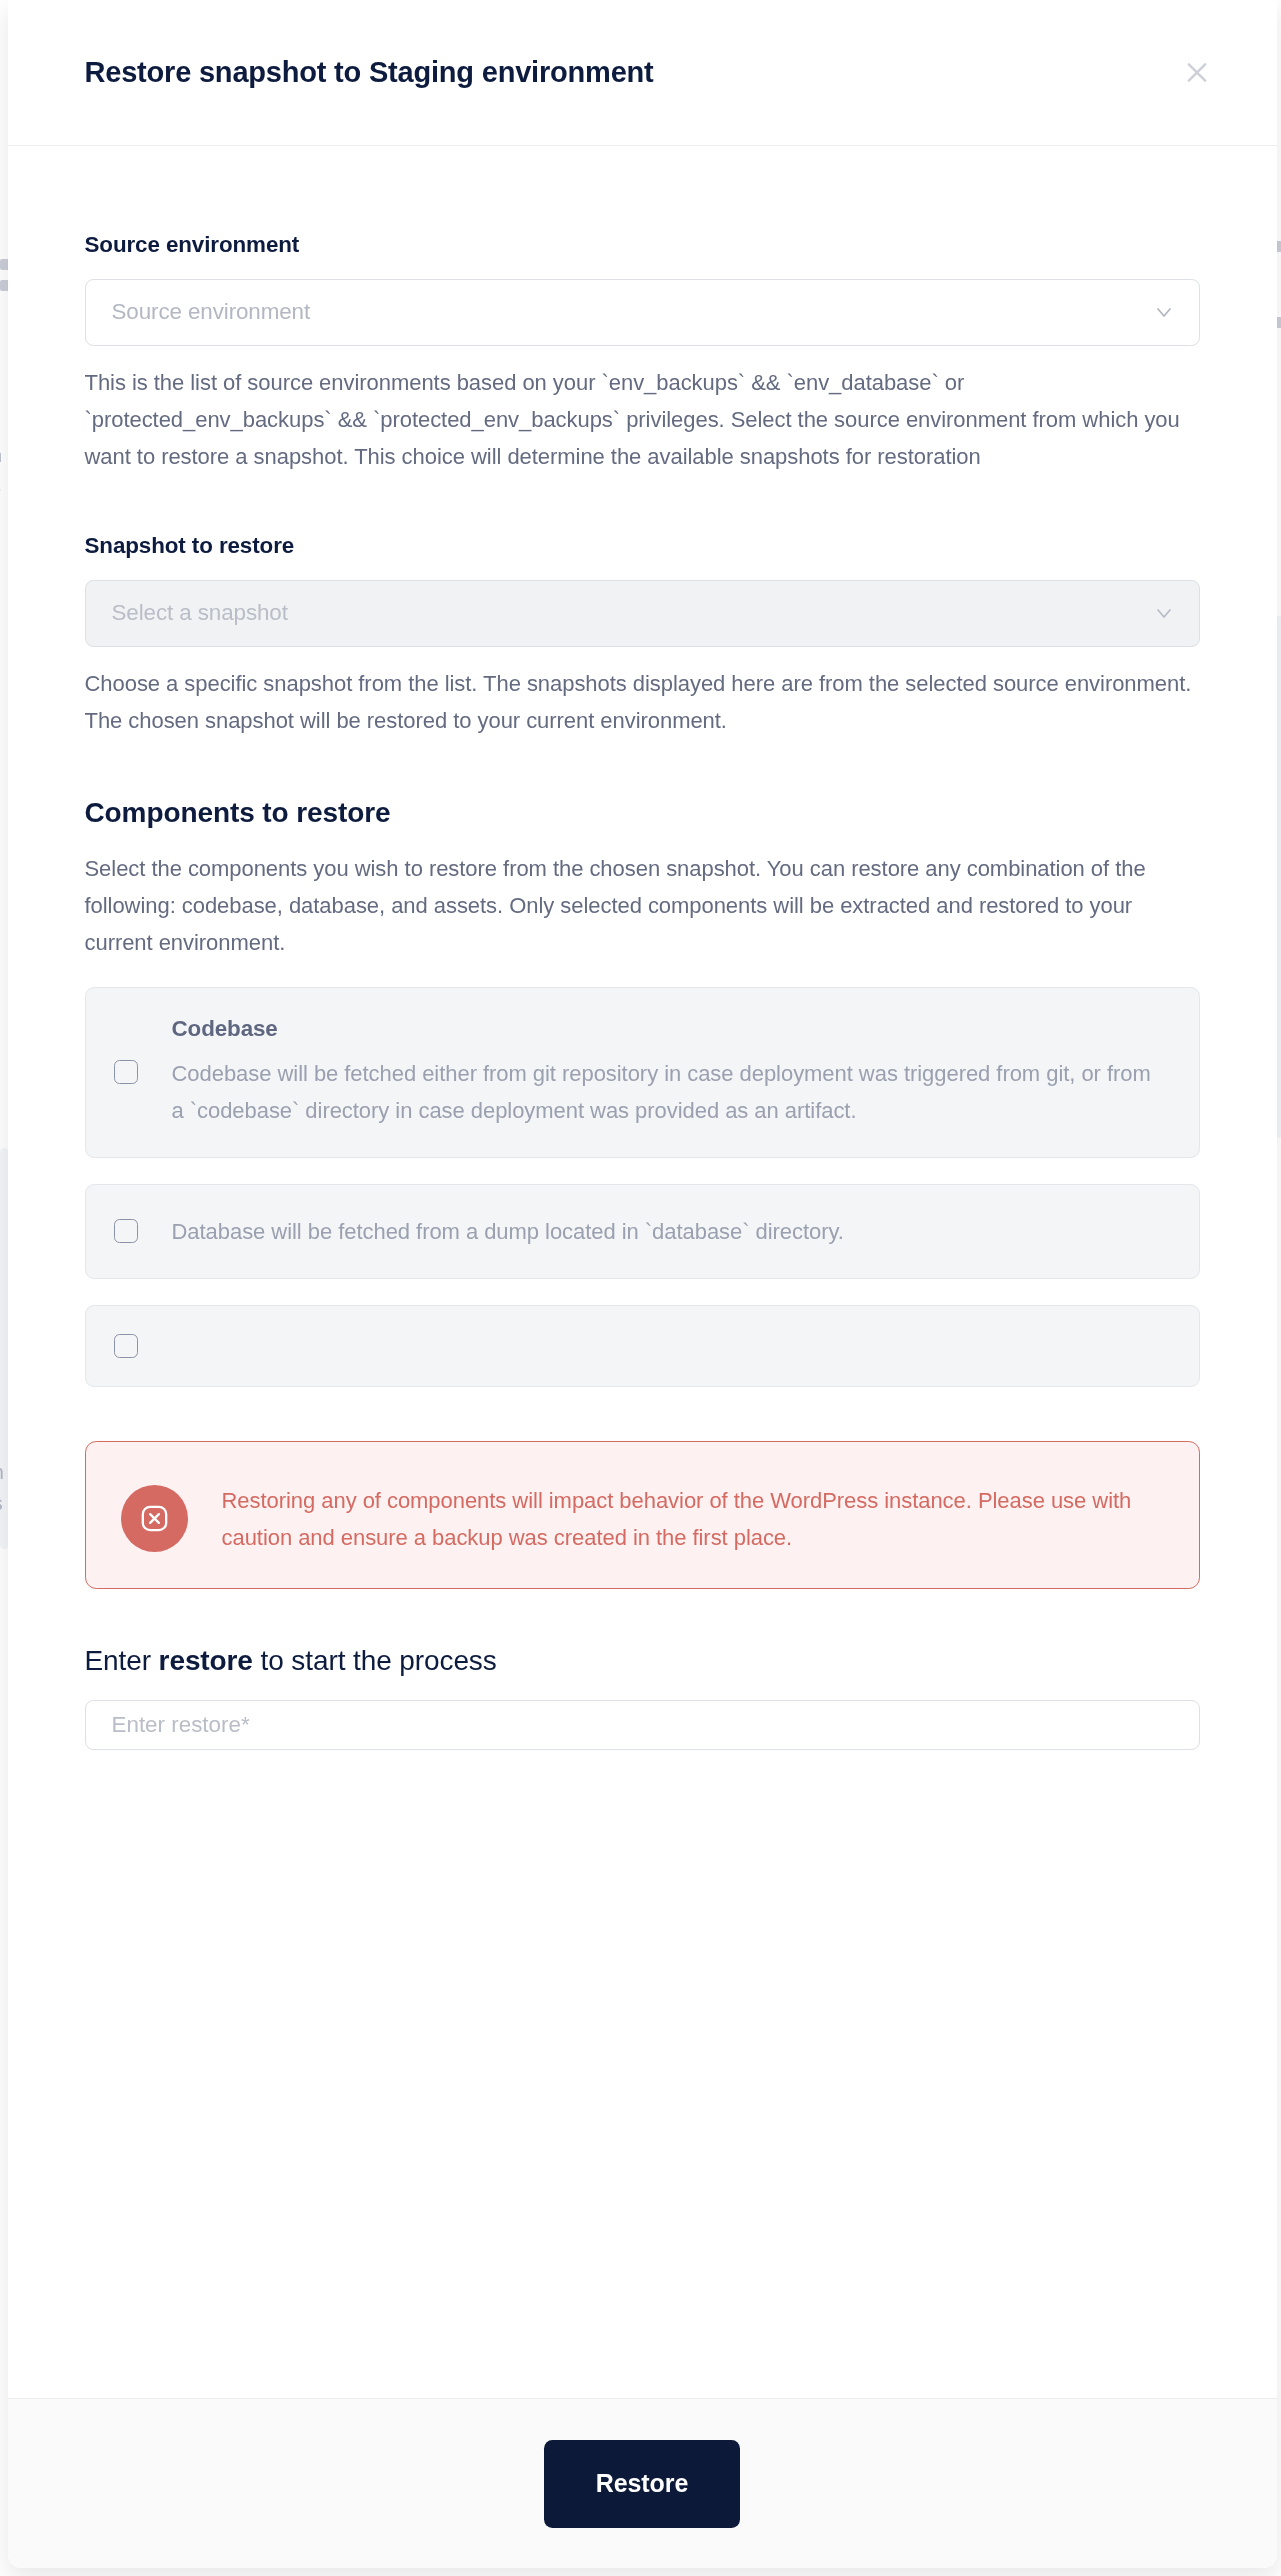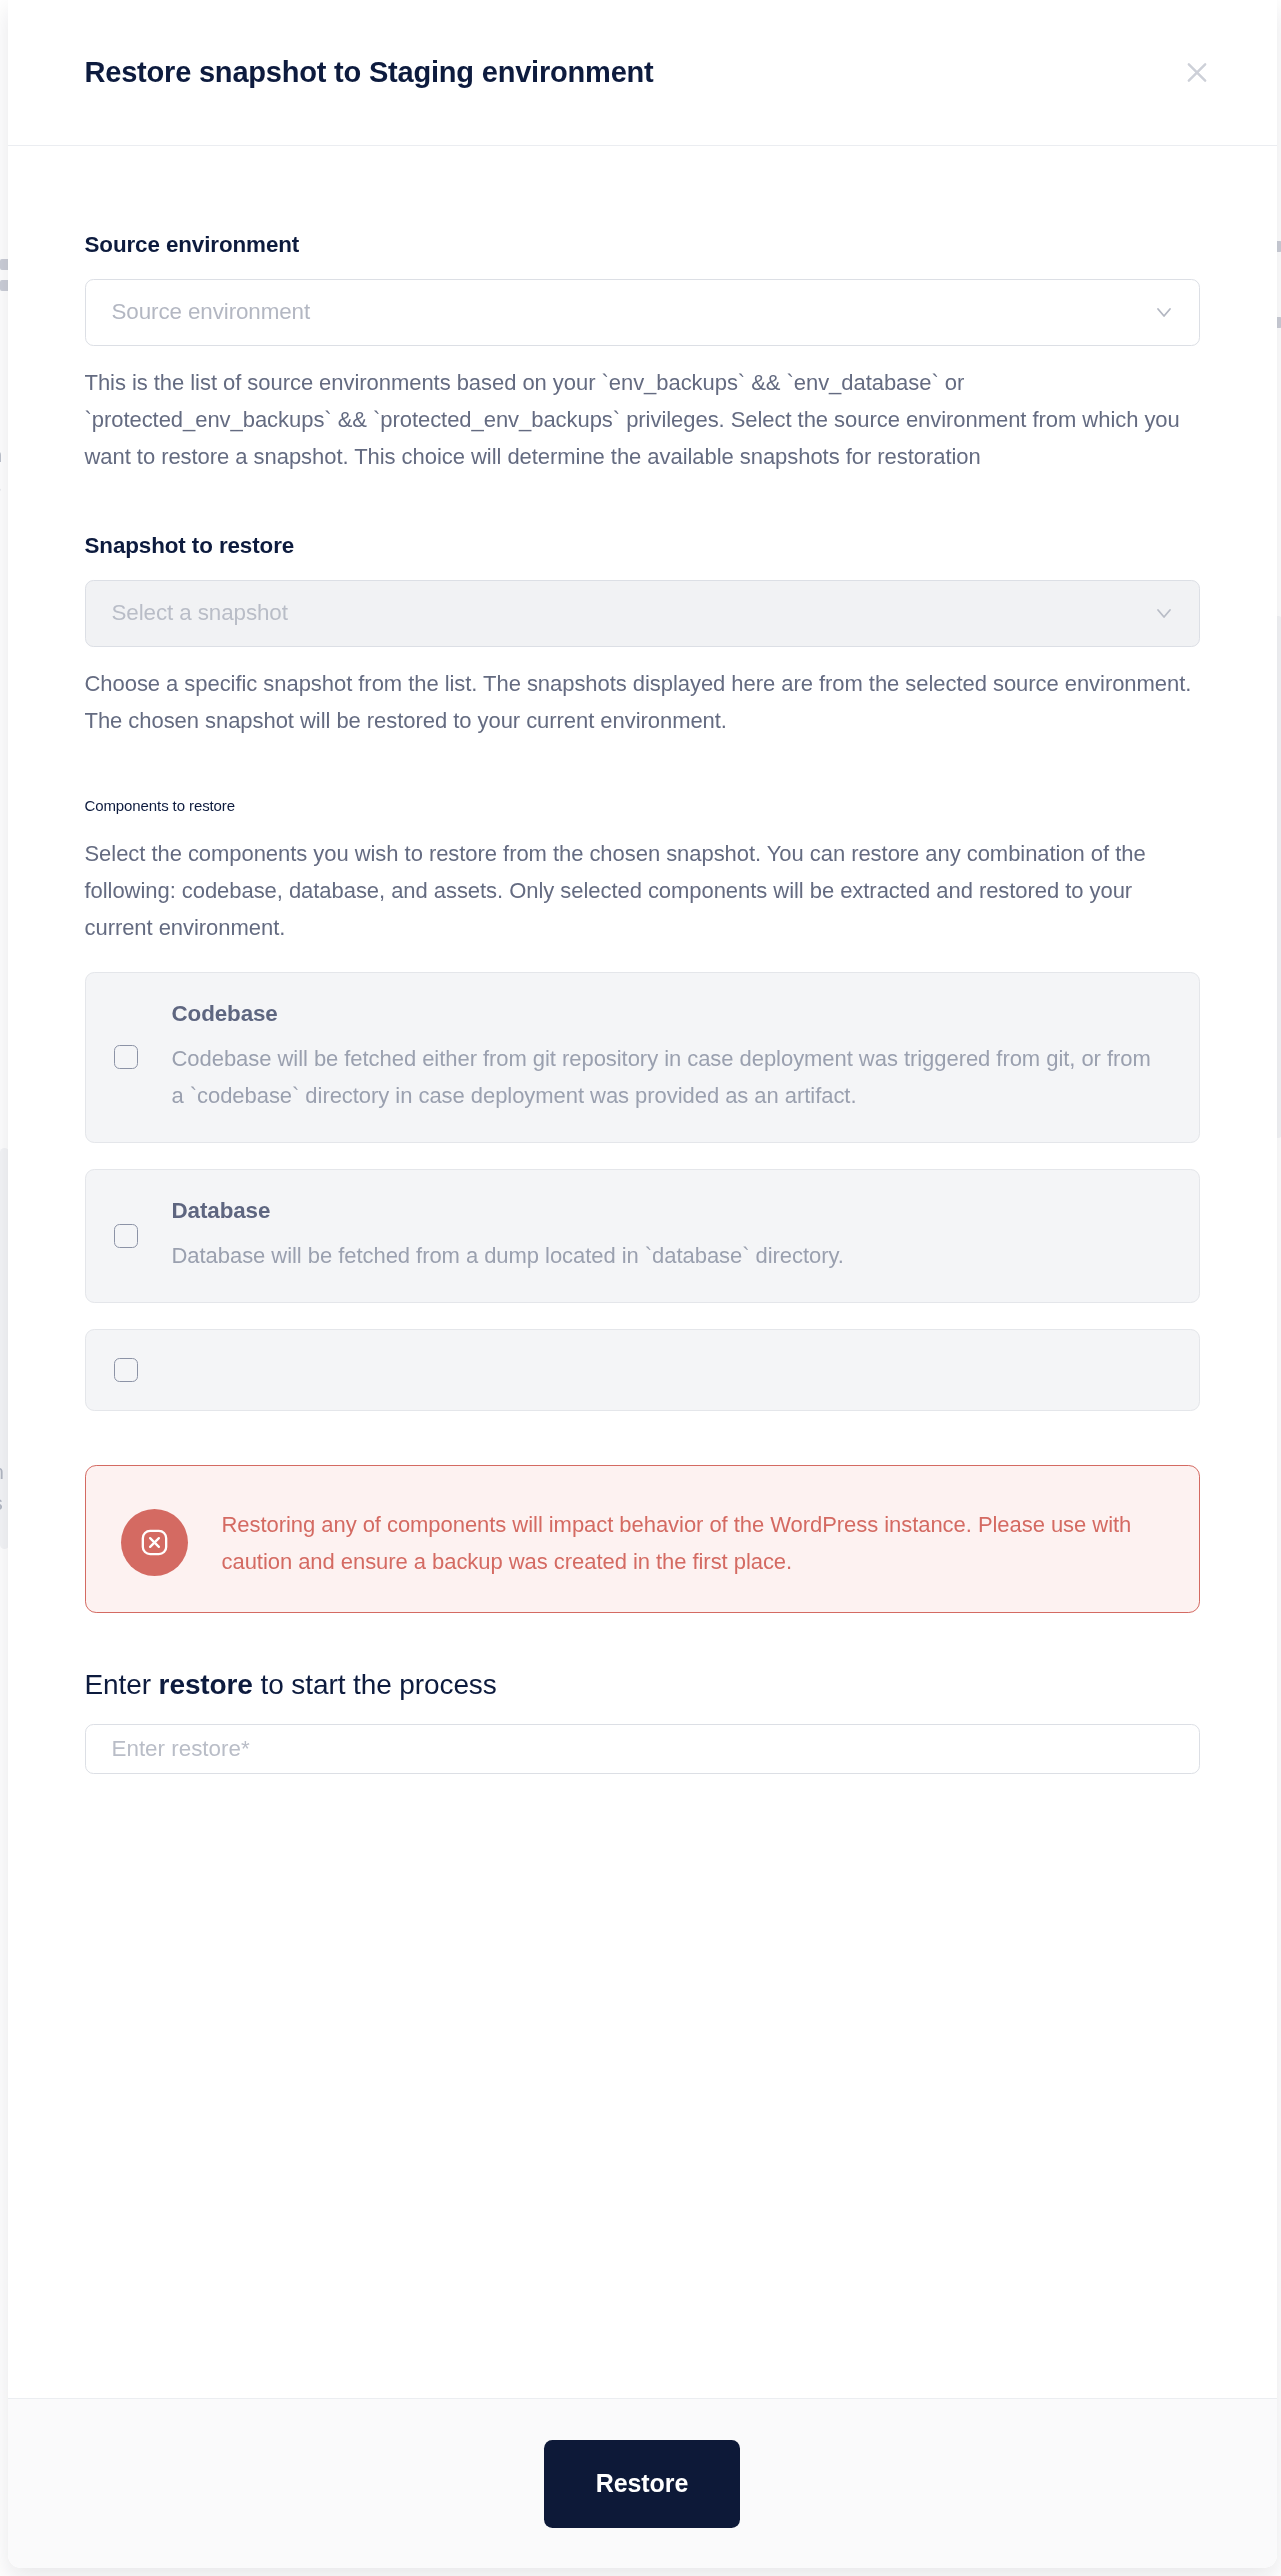--- a/index.html
+++ b/index.html
@@ -140,22 +140,22 @@
     font-size: 22px;
     line-height: 37px;
     color: #646b81;
     margin-top: 18.7px;
     letter-spacing: -0.05px;
   }
 
   .section-gap-lg { height: 58px; }
 
   .section-title {
-    font-size: 15px;
-    font-weight: normal;
+    font-size: 28px;
+    font-weight: bold;
     color: #0d1b3e;
     letter-spacing: -0.1px;
   }
   .section-desc {
     font-size: 22px;
     line-height: 37px;
     color: #646b81;
     margin-top: 20.5px;
     letter-spacing: -0.05px;
   }
@@ -340,21 +340,20 @@
       <div class="checkbox"></div>
       <div class="card-text">
         <div class="card-title">Codebase</div>
         <div class="card-desc">Codebase will be fetched either from git repository in case deployment was triggered from git, or from a `codebase` directory in case deployment was provided as an artifact.</div>
       </div>
     </div>
 
     <div class="component-card">
       <div class="checkbox"></div>
       <div class="card-text">
-        <div class="card-title">Database</div>
         <div class="card-desc">Database will be fetched from a dump located in `database` directory.</div>
       </div>
     </div>
 
     <div class="component-card">
       <div class="checkbox"></div>
     </div>
 
     <div class="alert">
       <div class="alert-icon">

